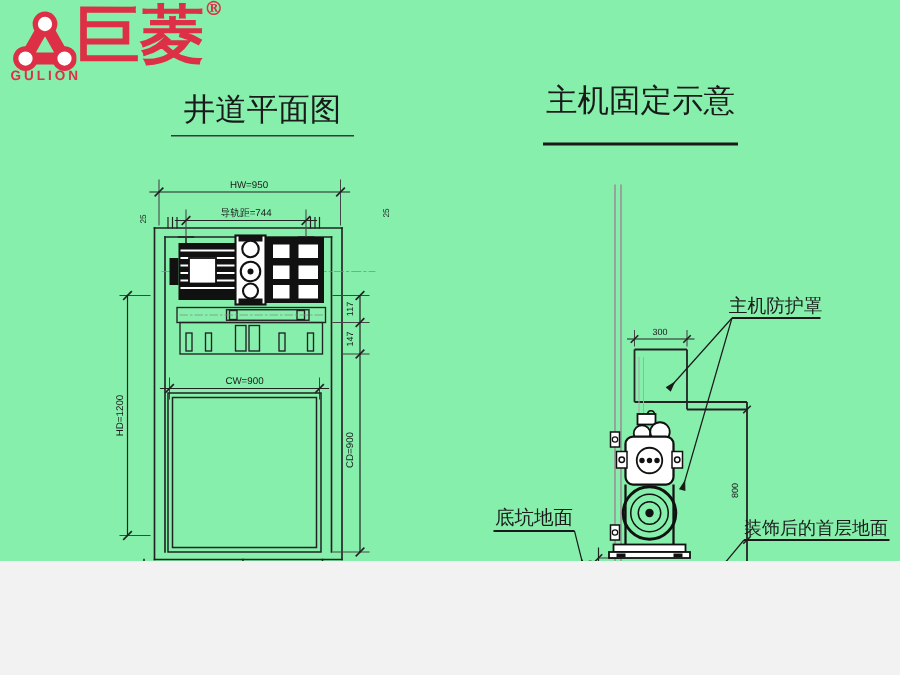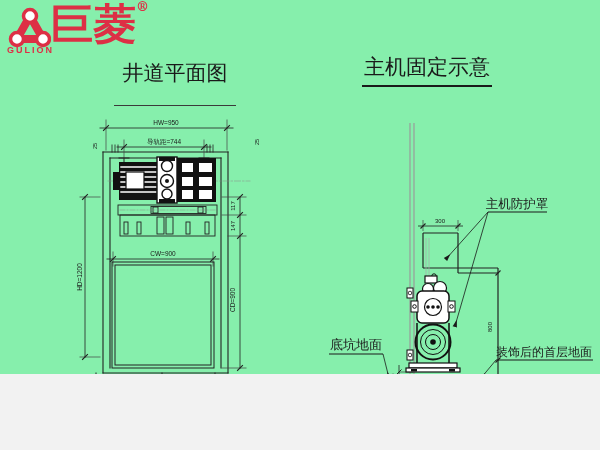--- a/index.html
+++ b/index.html
@@ -6,22 +6,22 @@
   #canvas{position:relative;width:600px;height:374px;background:#86efac;overflow:hidden;
           font-family:"Liberation Sans",sans-serif;}
   #drawing{position:absolute;left:0;top:0;}
   .hdr{position:absolute;z-index:5;}
   #logo-cn{left:50px;top:0px;font-family:"DejaVu Serif",serif;font-weight:bold;
            font-size:43px;line-height:1.1;color:#dd2f45;}
   #logo-reg{font-size:13px;vertical-align:28px;font-weight:bold;}
   #logo-en{left:7px;top:45px;font-size:9px;font-weight:bold;letter-spacing:2px;color:#dd2f45;text-align:center;}
   .title{font-family:"Liberation Serif","DejaVu Serif",serif;color:#1a1a1a;
          text-align:center;font-size:21px;}
-  #title-left{left:114px;top:59px;width:122px;border-bottom:1.5px solid #3a3a3a;padding-bottom:18px;}
-  #title-right{left:362px;top:53px;width:130px;border-bottom:2.5px solid #1a1a1a;padding-bottom:4px;}
+  #title-left{left:114px;top:59px;width:122px;border-bottom:1.5px solid #3a3a3a;padding-bottom:3px;}
+  #title-right{left:362px;top:53px;width:130px;border-bottom:2.5px solid #1a1a1a;padding-bottom:14px;}
   svg text{font-family:"Liberation Sans",sans-serif;fill:#1a1a1a;}
 </style>
 </head>
 <body>
 
 <div id="canvas">
 
   <svg class="hdr" id="logo-mark" style="left:5px;top:3px;" width="46" height="46" viewBox="0 0 46 46">
     <g stroke="#dd2f45" stroke-width="8" stroke-linecap="round">
       <line x1="25" y1="13" x2="12" y2="36"></line>

